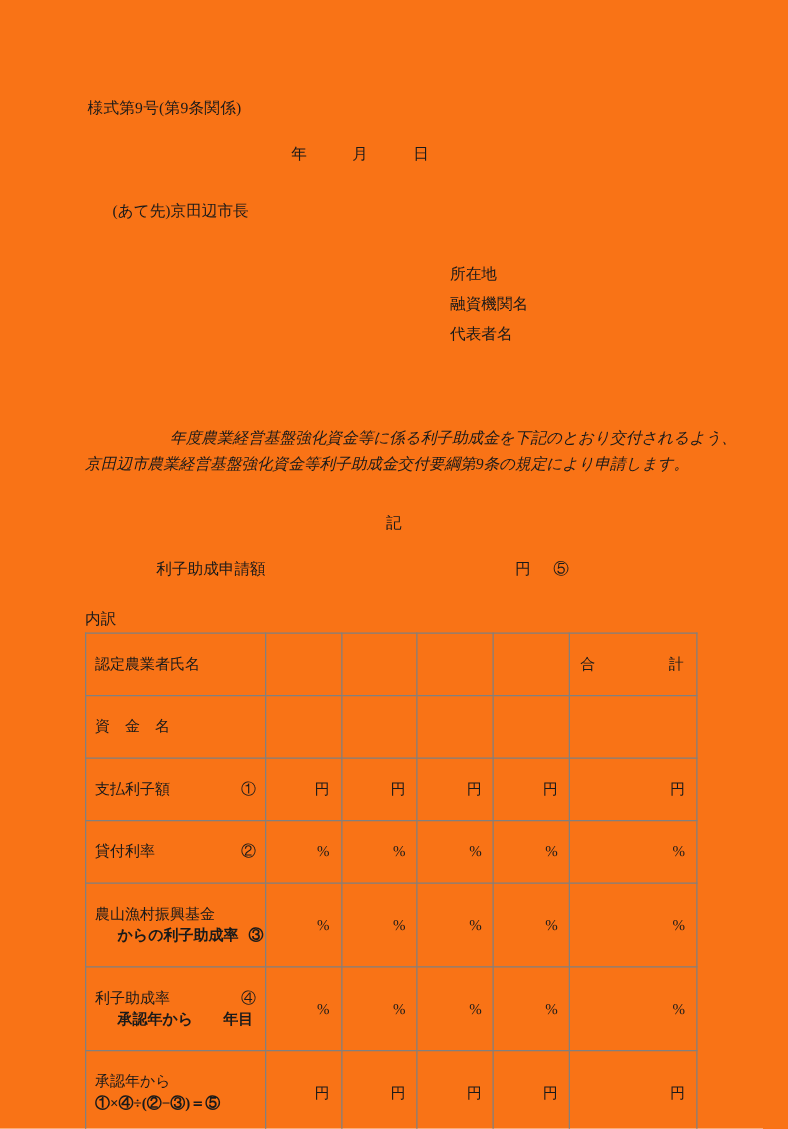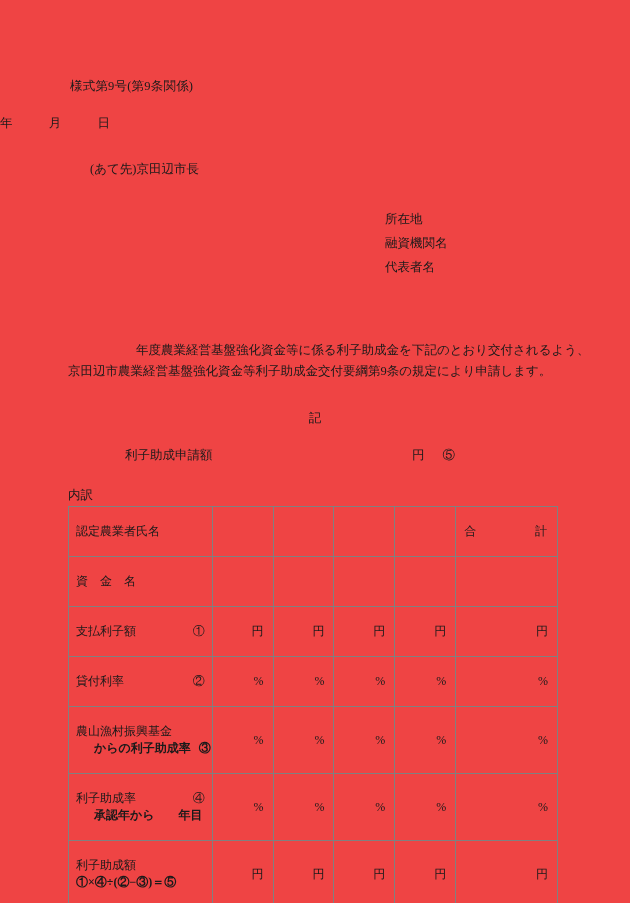--- a/index.html
+++ b/index.html
@@ -13,39 +13,39 @@
     height: 903px;
     position: relative;
     font-family: "Liberation Serif", "DejaVu Serif", serif;
     color: #1a1a1a;
     overflow: hidden;
   }
 
   .page {
     position: absolute;
     inset: 0;
-    background: #ef4444;
+    background: #f97316;
   }
 
   
   .form-no {
     position: absolute;
     left: 70px;
     top: 78px;
     font-size: 12.5px;
     letter-spacing: 0.2px;
     white-space: nowrap;
   }
 
   .date-line {
     position: absolute;
     left: 0;
     right: 54px;
     top: 115px;
-    text-align: left;
+    text-align: center;
     font-size: 12.5px;
     white-space: nowrap;
   }
   .date-line .seg { display: inline-block; }
   .date-line .gap-a { display: inline-block; width: 30px; }
   .date-line .gap-b { display: inline-block; width: 30px; }
 
   .addressee {
     position: absolute;
     left: 90px;
@@ -55,41 +55,42 @@
     text-align: center;
   }
 
   .applicant-block {
     position: absolute;
     left: 360px;
     top: 207px;
     font-size: 12.5px;
     line-height: 24px;
   }
-  .applicant-block .row { white-space: nowrap; margin-left: 25px; }
+  .applicant-block .row { white-space: nowrap; }
 
   .doc-title {
     position: absolute;
     left: 0;
     right: 0;
     top: 294px;
     text-align: center;
     font-size: 12.5px;
     white-space: nowrap;
     padding-left: 18px;
     box-sizing: border-box;
   }
 
   .body-text {
     position: absolute;
     left: 68px;
     width: 506px;
     top: 340px;
     font-size: 12.5px;
     line-height: 21px;
+    font-style: italic;
   }
   .body-text .line1 { padding-left: 68px; white-space: nowrap; }
   .body-text .line2 { white-space: nowrap; }
 
   .ki-mark {
     position: absolute;
     left: 0;
     right: 0;
     top: 410px;
     text-align: center;
@@ -301,21 +302,21 @@
           <td class="data-cell">%</td>
           <td class="data-cell">%</td>
           <td class="data-cell">%</td>
           <td class="data-cell">%</td>
           <td class="total-cell">%</td>
         </tr>
         <tr class="tallest">
           <td class="head-cell">
             <div class="two-line">
               <div class="cell-split">
-                <span>利子助成額</span>
+                <span>承認年から</span>
               </div>
               <div class="l2 no-indent">①×④÷(②−③)＝⑤</div>
             </div>
           </td>
           <td class="data-cell">円</td>
           <td class="data-cell">円</td>
           <td class="data-cell">円</td>
           <td class="data-cell">円</td>
           <td class="total-cell">円</td>
         </tr>

